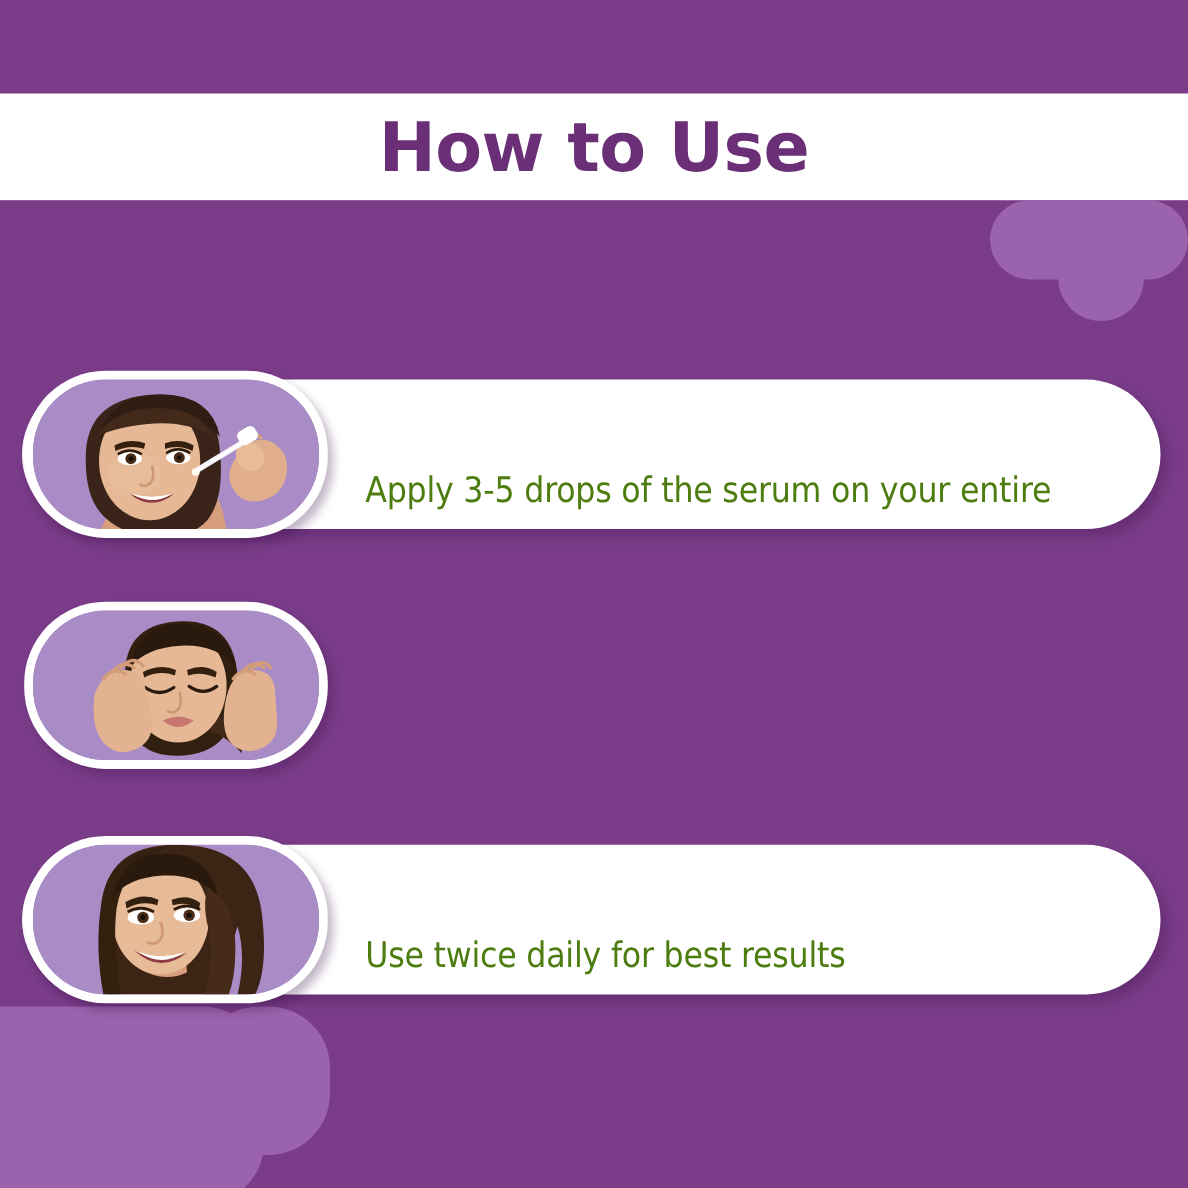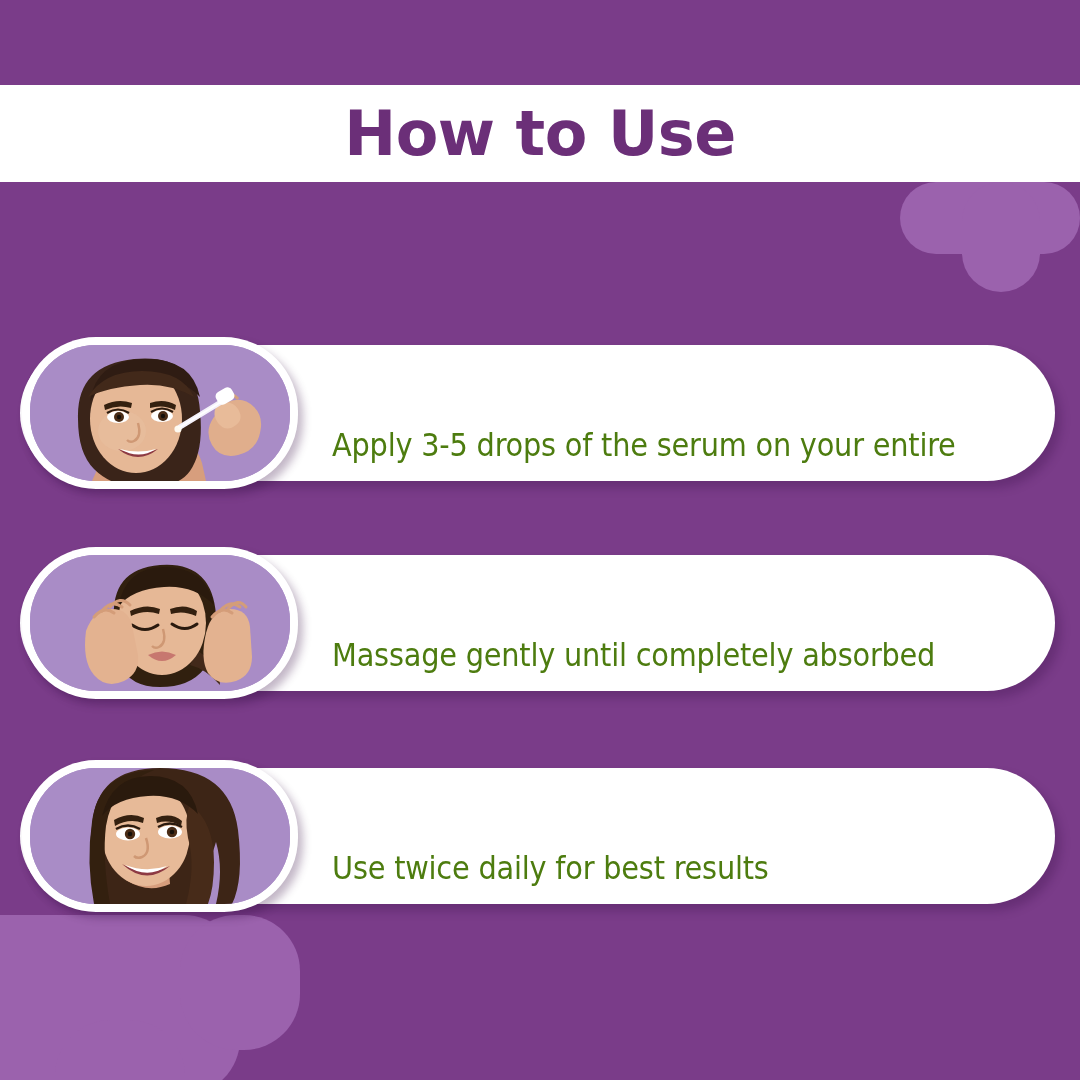--- a/index.html
+++ b/index.html
@@ -129,27 +129,20 @@
         <path d="M190 52 q12 -6 18 2" stroke="#d39f7d" stroke-width="3" fill="none"></path>
 
         <path d="M150 82 L196 54" stroke="#f4f1fb" stroke-width="5" stroke-linecap="round"></path>
         <path d="M150 82 L196 54" stroke="#ffffff" stroke-width="2" stroke-linecap="round" opacity="0.9"></path>
         <rect x="186" y="44" width="18" height="14" rx="5" fill="#ffffff" transform="rotate(-30 195 51)"></rect>
         <circle cx="148" cy="84" r="3.6" fill="#fffdf5" opacity="0.95"></circle>
       </svg>
     </div>
   </div>
 
-  <div class="card card-2">
-    <div class="card-text">
-      <div>
-        <span>Massage gently until completely absorbed</span>
-      </div>
-    </div>
-  </div>
   <div class="thumb thumb-2">
     <div class="thumb-inner">
       <svg class="photo" viewBox="0 0 260 136" preserveAspectRatio="xMidYMid slice">
         <rect x="0" y="0" width="260" height="136" fill="#a98cc6"></rect>
 
         <path d="M104 110 l4 -24 h44 l4 24 q-26 14 -52 0z" fill="#d79e7d"></path>
 
         <path d="M84 66 q-4 -52 46 -56 q52 -4 56 50 q2 36 -12 54 q-14 18 -44 18 q-30 0 -40 -22 q-8 -18 -6 -44z" fill="#31200f"></path>
         <path d="M168 96 q22 14 22 34 q-14 -16 -30 -20z" fill="#42291a"></path>
 

